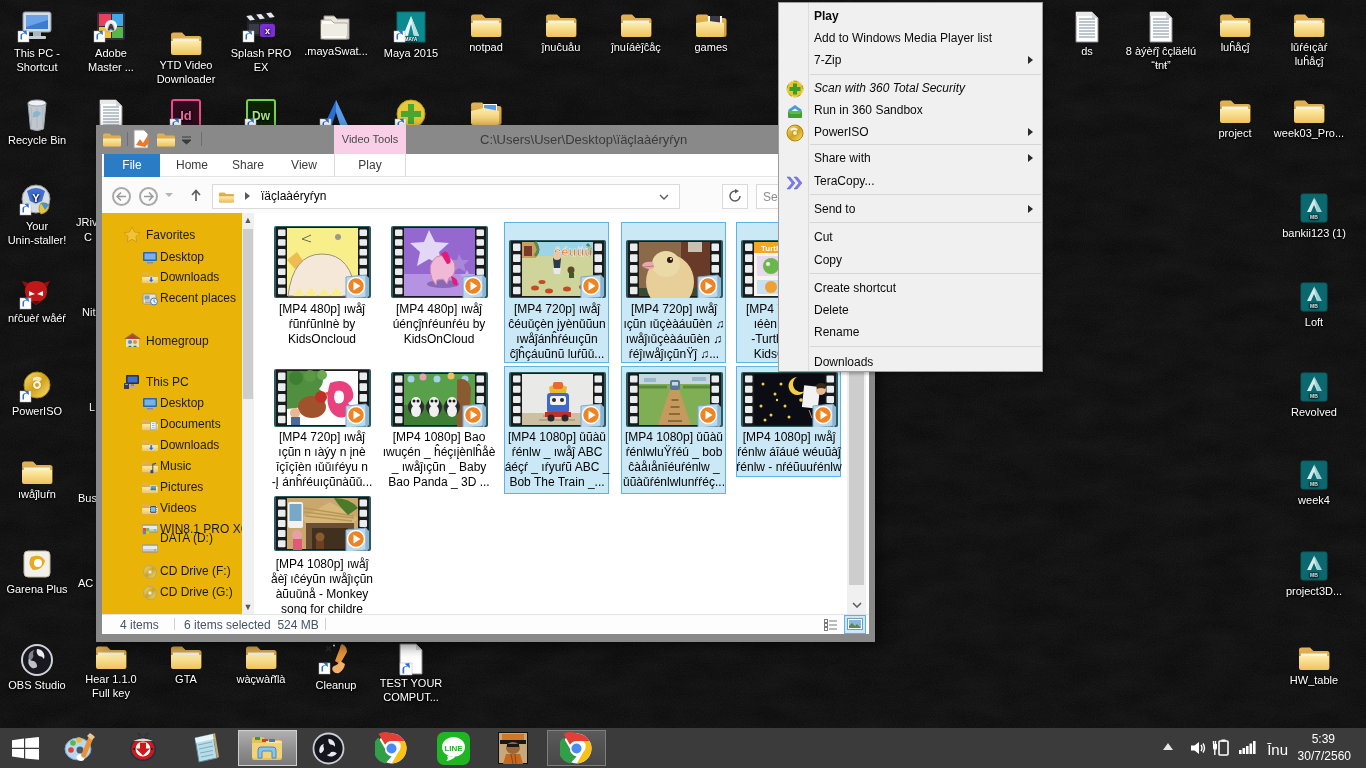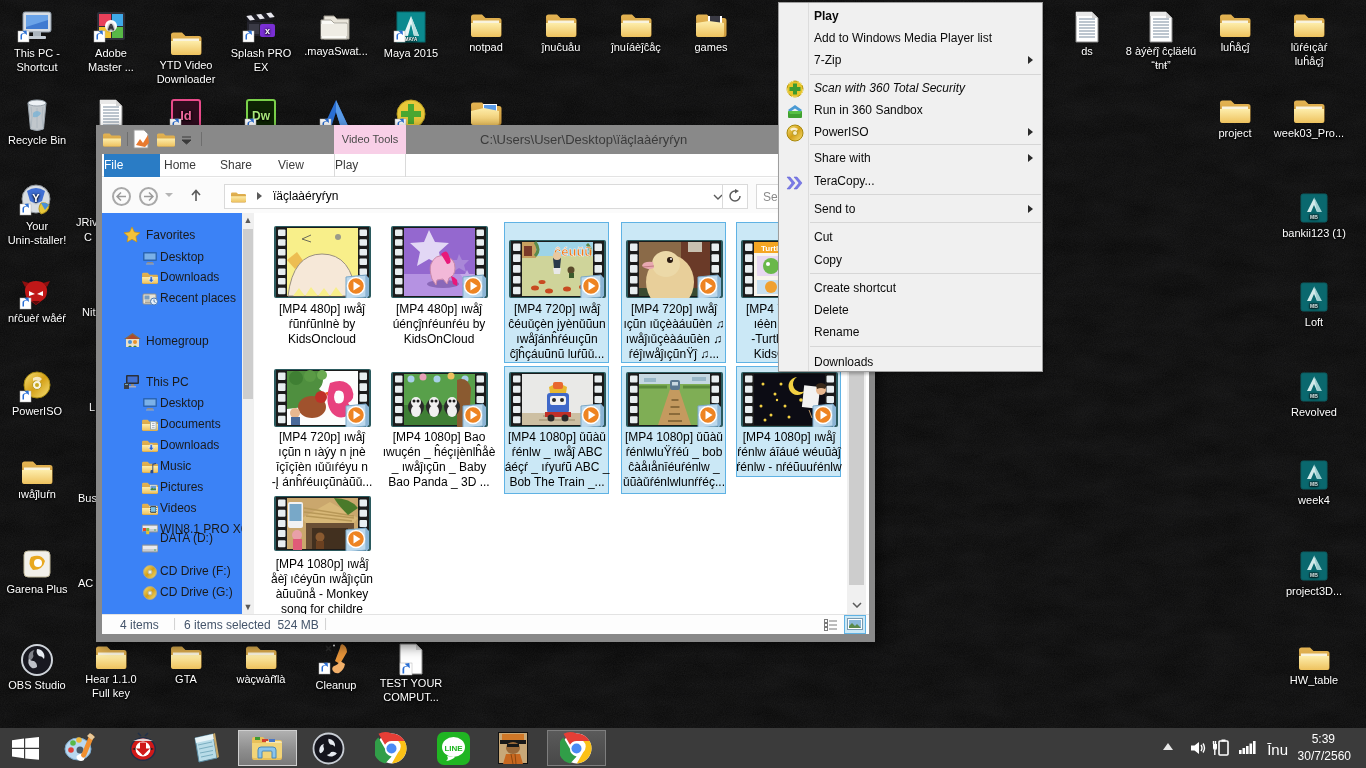--- a/index.html
+++ b/index.html
@@ -5,27 +5,27 @@
 #desk{position:absolute;left:0;top:0;width:1366px;height:768px}
 .ic{position:absolute;width:76px;text-align:center;color:#fff;font-size:11px;line-height:14px;text-shadow:0 1px 2px #000,0 0 3px #000}
 .ic svg{display:block;margin:0 auto}
 .frag{position:absolute;color:#fff;font-size:11px;text-shadow:0 1px 2px #000}
 
 #win{position:absolute;left:96px;top:125px;width:779px;height:517px;background:#898989;box-shadow:4px 4px 12px rgba(0,0,0,.55)}
 #ttxt{position:absolute;left:384px;top:7px;color:#3b3b3b;font-size:13px}
 #vtool{position:absolute;left:238px;top:0;width:72px;height:29px;background:#f8cfe7;color:#4a4a4a;font-size:11px;text-align:center;line-height:29px}
 #cont{position:absolute;left:6px;top:29px;width:767px;height:480px;background:#fff}
 #tabs{position:absolute;left:0;top:0;width:100%;height:23px;background:#fff;font-size:12px;color:#3b3b3b;border-bottom:1px solid #e3e3e3}
-.tab{position:absolute;top:0;height:23px;line-height:22px;text-align:left}
+.tab{position:absolute;top:0;height:23px;line-height:22px;text-align:center}
 #ftab{left:2px;width:56px;background:#2a7cc5;color:#fff}
 #ptab{left:232px;width:72px;border-left:1px solid #dadada;border-right:1px solid #dadada}
 #abar{position:absolute;left:0;top:24px;width:100%;height:35px;background:#fbfbfb}
 .abox{position:absolute;top:6px;height:25px;background:#fff;border:1px solid #dadada}
 .cir{position:absolute;top:9px;width:19px;height:19px;border:2px solid #a9a9a9;border-radius:50%;color:#9a9a9a;font-size:12px;text-align:center;line-height:15px;font-weight:bold}
-#nav{position:absolute;left:0;top:59px;width:140px;height:401px;background:#3b82f6;font-size:12px;color:#1a1a1a}
+#nav{position:absolute;left:0;top:59px;width:140px;height:401px;background:#eab308;font-size:12px;color:#1a1a1a}
 .ni{position:absolute;left:58px;white-space:nowrap}
 .ni2{position:absolute;left:44px;white-space:nowrap}
 #nsb{position:absolute;left:140px;top:59px;width:12px;height:401px;background:#f0f0f0}
 #main{position:absolute;left:158px;top:59px;width:587px;height:401px;background:#fff;overflow:hidden}
 #msb{position:absolute;left:745px;top:59px;width:19px;height:401px;background:#f0f0f0}
 #sbar{position:absolute;left:0;top:460px;width:767px;height:20px;background:#fdfdfd;border-top:1px solid #e3e3e3;font-size:12px;color:#44546a}
 .thumb{position:absolute;width:97px;height:72px}
 .cap{position:absolute;width:116px;text-align:center;font-size:12px;line-height:15px;color:#000;white-space:nowrap}
 .sel{position:absolute;background:#cbe8f6;border:1px solid #5fb2e4}
 
@@ -529,21 +529,21 @@
         <svg width="11" height="9" style="position:absolute;left:14px;top:14px" viewBox="0 0 11 9">
           <path d="M5 0.5 L1 4.5 L5 8.5 M1 4.5 H10" stroke="#9a9a9a" stroke-width="1.5" fill="none"></path>
         </svg>
         <svg width="11" height="9" style="position:absolute;left:41px;top:14px" viewBox="0 0 11 9">
           <path d="M6 0.5 L10 4.5 L6 8.5 M1 4.5 H10" stroke="#9a9a9a" stroke-width="1.5" fill="none"></path>
         </svg>
         <div style="position:absolute;left:63px;top:15px;width:0;height:0;border-top:4px solid #b5b5b5;border-left:4px solid transparent;border-right:4px solid transparent"></div>
         <svg width="12" height="13" style="position:absolute;left:88px;top:11px" viewBox="0 0 12 13">
           <path d="M6 12 V2 M2 6 L6 1.5 L10 6" stroke="#5a5a5a" stroke-width="1.6" fill="none"></path>
         </svg>
-        <div class="abox" style="left:122px;width:510px">
+        <div class="abox" style="left:110px;width:468px">
           <svg width="15" height="14" style="position:absolute;left:6px;top:5px" viewBox="0 0 18 16">
             <path d="M0 4 q0-1.5 1.5-1.5 h5 l2 2 h8 q1.5 0 1.5 1.5 v7 q0 1.5-1.5 1.5 h-15 q-1.5 0-1.5-1.5 z" fill="url(#gfb)"></path>
             <path d="M0 7 h18 v5.5 q0 1.5-1.5 1.5 h-15 q-1.5 0-1.5-1.5 z" fill="url(#gf)"></path>
           </svg>
           <div style="position:absolute;left:32px;top:7px;width:0;height:0;border-left:5px solid #5a5a5a;border-top:4px solid transparent;border-bottom:4px solid transparent"></div>
           <div style="position:absolute;left:48px;top:4px;font-size:12px;color:#000">ïäçlaàéryŕyn</div>
           <svg width="10" height="6" style="position:absolute;right:10px;top:9px" viewBox="0 0 10 6">
             <path d="M1 1 L5 5 L9 1" stroke="#5a5a5a" stroke-width="1.4" fill="none"></path>
           </svg>
         </div>

